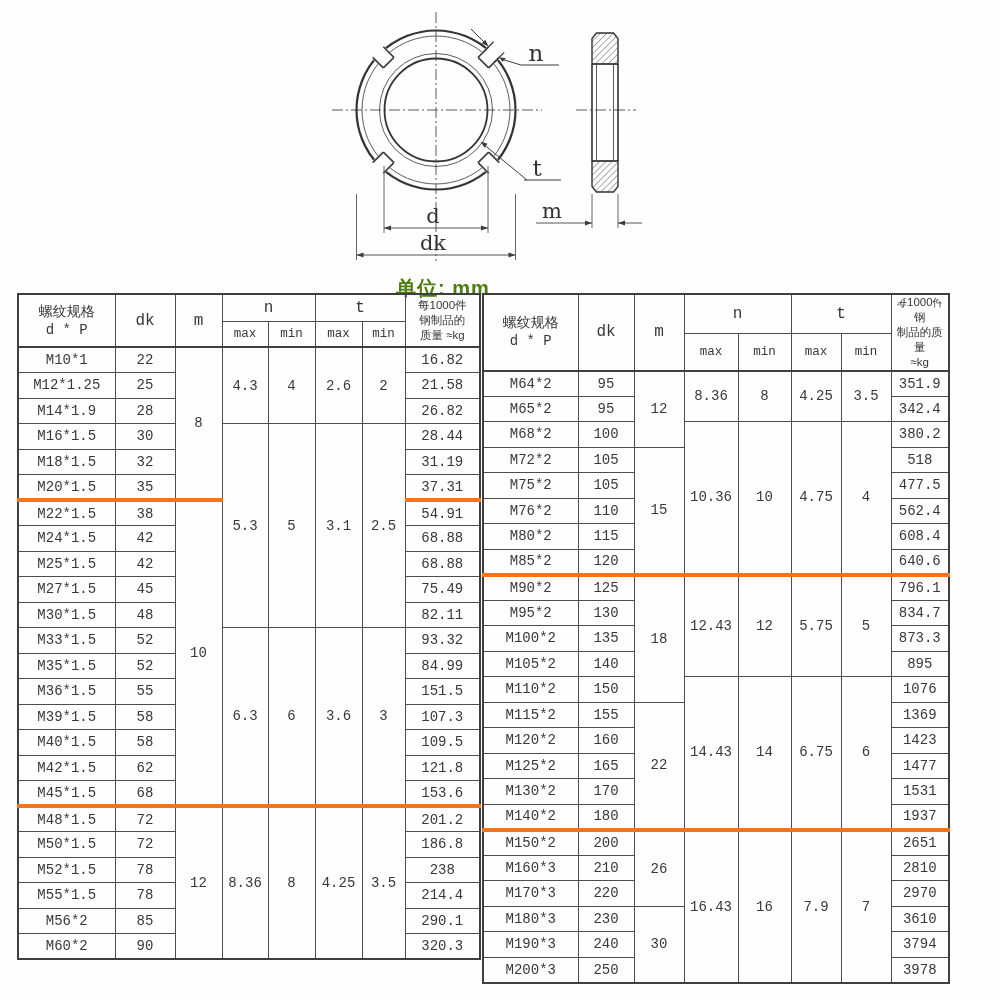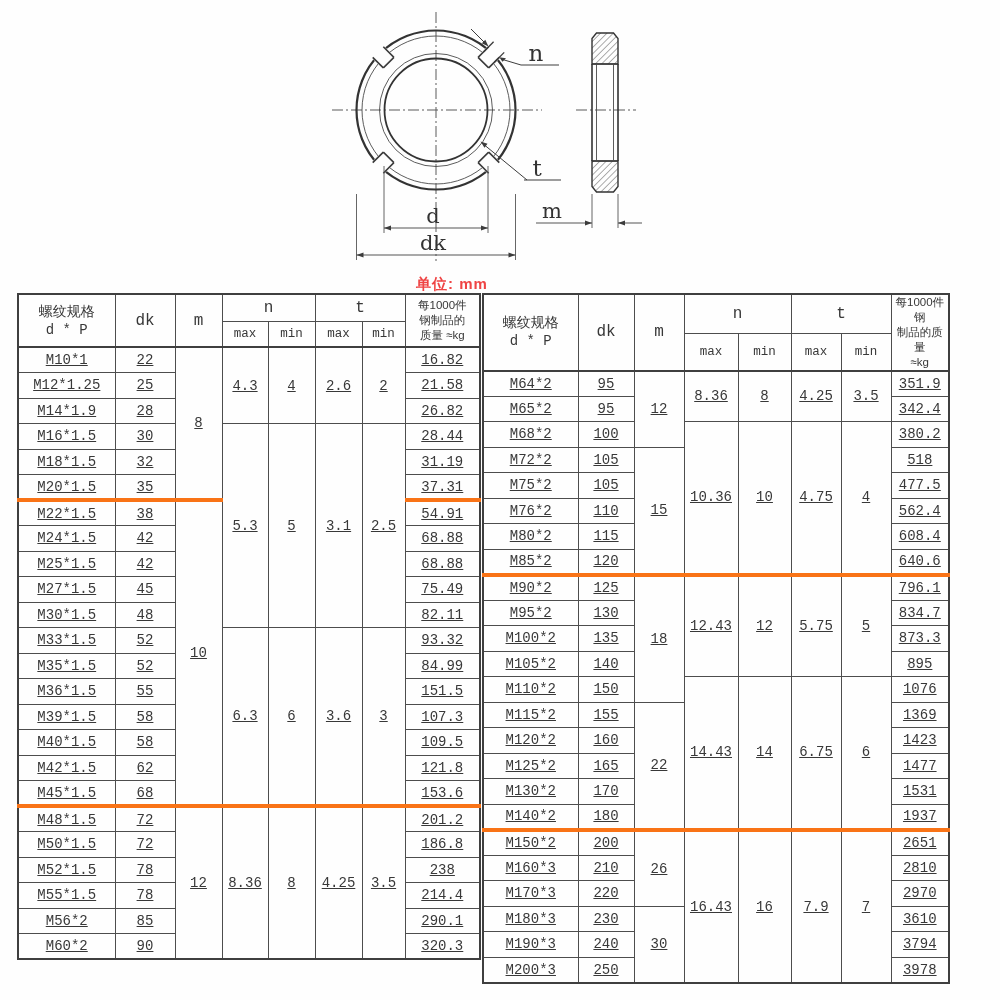--- a/index.html
+++ b/index.html
@@ -1,36 +1,36 @@
 <!DOCTYPE html>
 <html><head>
 <meta charset="utf-8">
 <style>
   html,body{margin:0;padding:0;background:#fff;}
   .page{position:relative;width:1000px;height:1000px;background:#fefefe;overflow:hidden;
         font-family:"Liberation Sans",sans-serif;color:#383838;}
   svg.drawing{position:absolute;left:330px;top:4px;}
-  .unit{position:absolute;left:416px;top:275px;font-size:15px;font-weight:bold;
-        color:#ef4444;letter-spacing:1px;white-space:nowrap;}
+  .unit{position:absolute;left:396px;top:275px;font-size:20px;font-weight:bold;
+        color:#4d7c0f;letter-spacing:1px;white-space:nowrap;}
   table.spec{position:absolute;top:293px;border-collapse:collapse;table-layout:fixed;
              border:2px solid #3f3f3f;}
   #table-left{left:17px;width:462px;}
   #table-right{left:482px;width:466px;}
   .spec th,.spec td{border:1px solid #4d4d4d;text-align:center;vertical-align:middle;
         padding:0;overflow:hidden;}
   .spec thead{border-bottom:2px solid #3f3f3f;}
   .spec thead tr:first-child{height:27px;}
   .spec thead tr:last-child{height:26px;}
-  .spec tbody tr{height:25.5px;text-decoration:underline;}
+  .spec tbody tr{height:25.5px;}
   .spec tr.thick td{border-top:4px solid #f97316;}
   .mono{font-family:"Liberation Mono","DejaVu Sans Mono",monospace;font-size:14px;font-weight:normal;}
   .small{font-family:"Liberation Mono","DejaVu Sans Mono",monospace;font-size:12.5px;font-weight:normal;margin-top:44px;}
   .big{font-family:"Liberation Mono","DejaVu Sans Mono",monospace;font-size:16px;font-weight:normal;}
   .cjk{font-size:14px;font-weight:normal;line-height:1.35;}
-  .wt{font-size:11.5px;font-weight:normal;line-height:1.3;}
+  .wt{font-size:11.5px;font-weight:normal;line-height:1.3;border-radius:25px;}
 </style>
 </head>
 <body>
 
 <div class="page">
 
   <svg class="drawing" width="340" height="268" viewBox="0 0 340 268">
     <defs>
       <pattern id="hatch" patternUnits="userSpaceOnUse" width="4.5" height="4.5" patternTransform="rotate(45)">
         <line x1="0" y1="0" x2="0" y2="4.5" stroke="#4a4a4a" stroke-width="0.9"></line>

